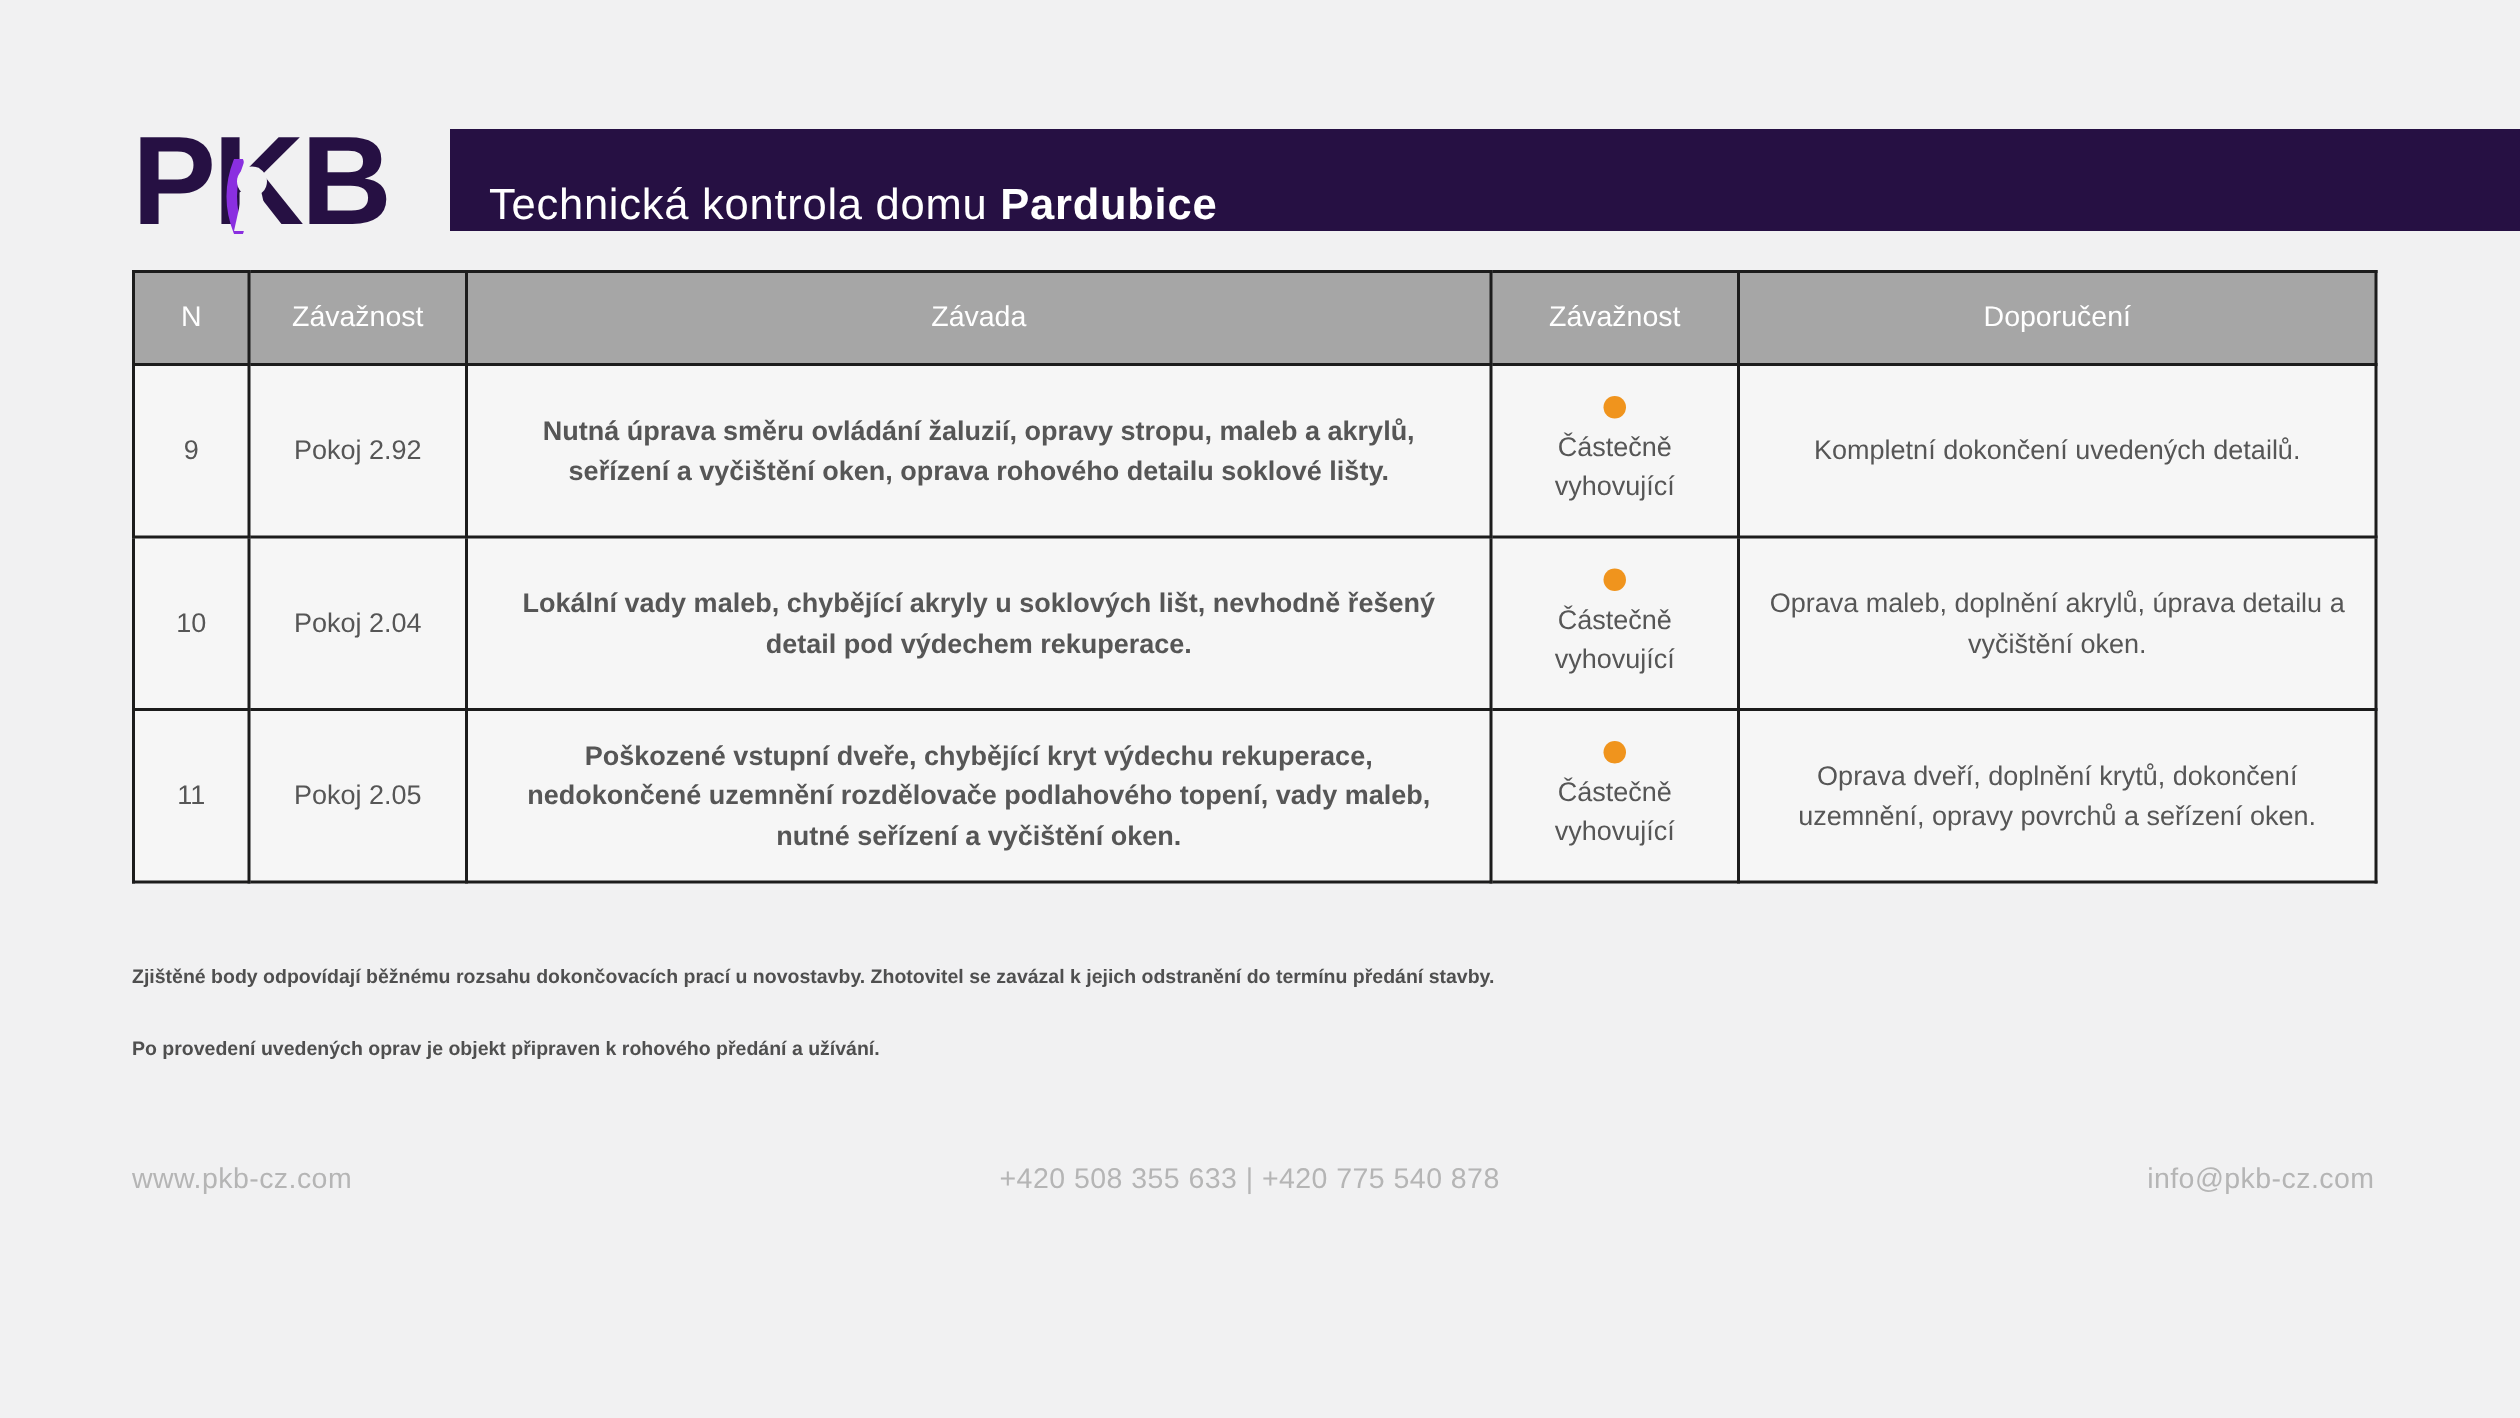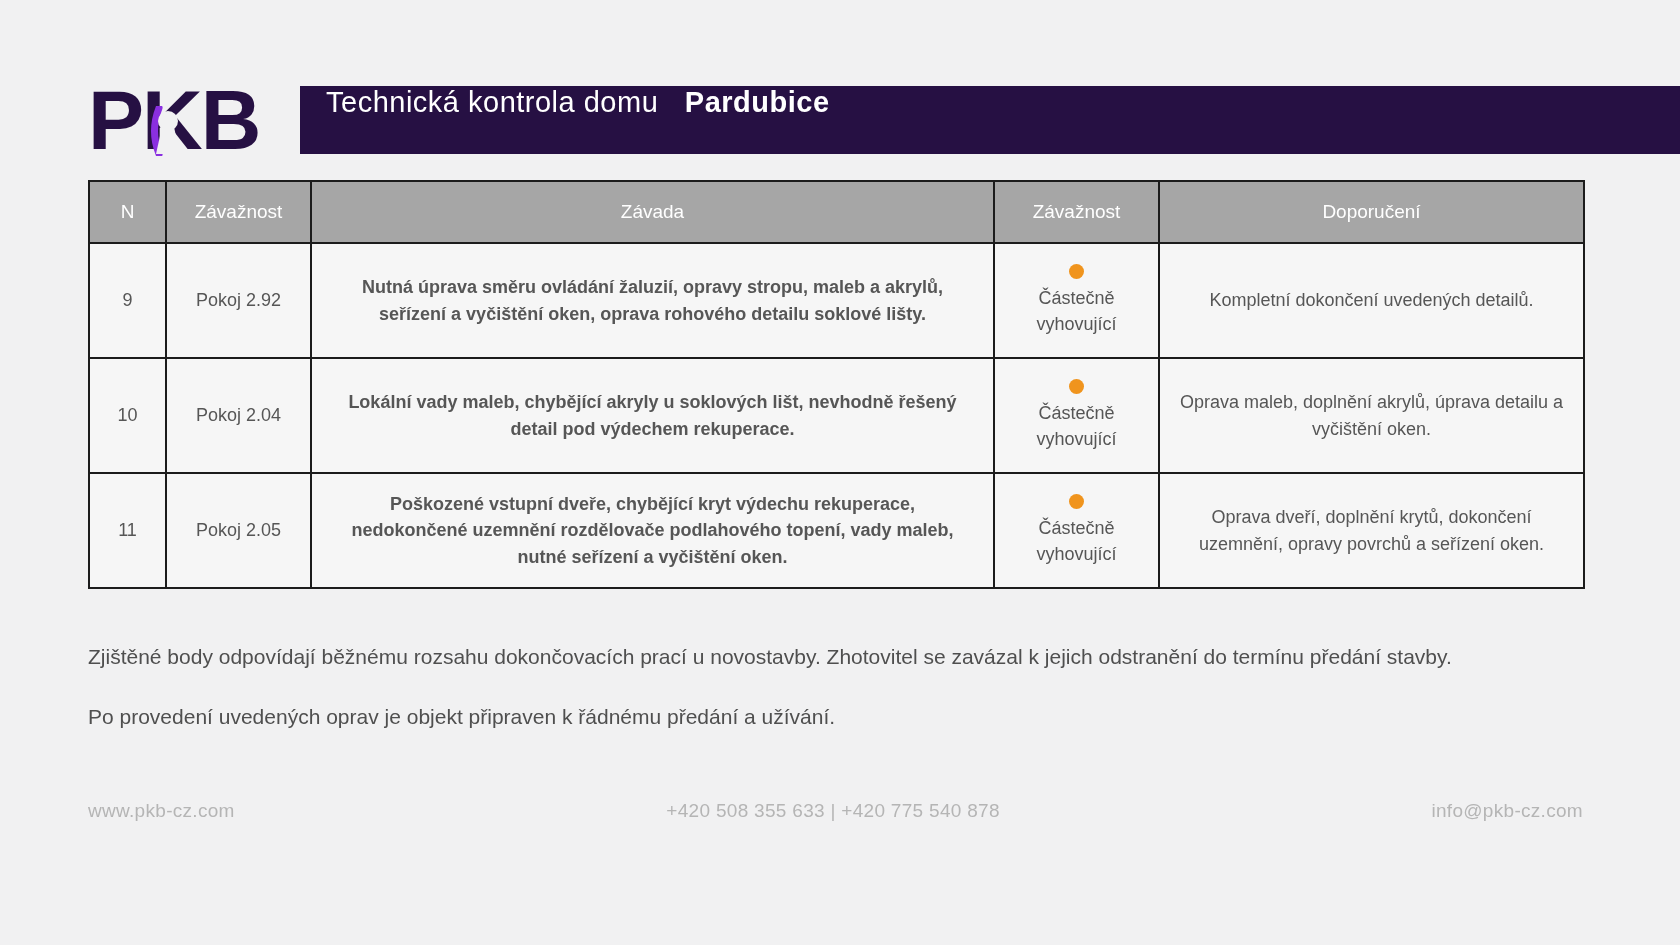--- a/index.html
+++ b/index.html
@@ -37,27 +37,26 @@
     left: 62px;
     top: 21px;
     width: 34px;
     height: 50px;
   }
   .title-bar {
     flex: 1 1 auto;
     height: 68px;
     background: #261043;
     display: flex;
-    align-items: flex-start;
+    align-items: flex-end;
     padding-left: 26px;
     color: #ffffff;
     font-size: 29px;
     letter-spacing: 0.5px;
     white-space: pre;
-    gap: 18px;
   }
   .title-bar .city { font-weight: 700; }
 
   
   table.report {
     border-collapse: collapse;
     margin: 25px 97px 0 88px;
     width: 1495px;
     table-layout: fixed;
     background: #f6f6f6;
@@ -93,22 +92,22 @@
     width: 15px;
     height: 15px;
     border-radius: 50%;
     background: #f0941d;
     margin: 0 auto 6px auto;
   }
 
   
   .notes {
     margin: 52px 180px 0 88px;
-    font-weight: 400;
-    font-size: 21px;
+    font-weight: 700;
+    font-size: 13px;
     color: #4f4f4f;
     line-height: 1.5;
   }
   .notes p + p { margin-top: 28px; }
 
   
   .footer {
     display: flex;
     justify-content: space-between;
     align-items: flex-start;
@@ -181,20 +180,20 @@
         <span class="sev-dot"></span>
         <span>Částečně vyhovující</span>
       </td>
       <td>Oprava dveří, doplnění krytů, dokončení uzemnění, opravy povrchů a seřízení oken.</td>
     </tr>
   </tbody>
 </table>
 
 <div class="notes">
   <p>Zjištěné body odpovídají běžnému rozsahu dokončovacích prací u novostavby. Zhotovitel se zavázal k jejich odstranění do termínu předání stavby.</p>
-  <p>Po provedení uvedených oprav je objekt připraven k řádnému předání a užívání.</p>
+  <p>Po provedení uvedených oprav je objekt připraven k rohového předání a užívání.</p>
 </div>
 
 <div class="footer">
   <span>www.pkb-cz.com</span>
   <span>+420 508 355 633 | +420 775 540 878</span>
   <span>info@pkb-cz.com</span>
 </div>
 
 </body></html>

